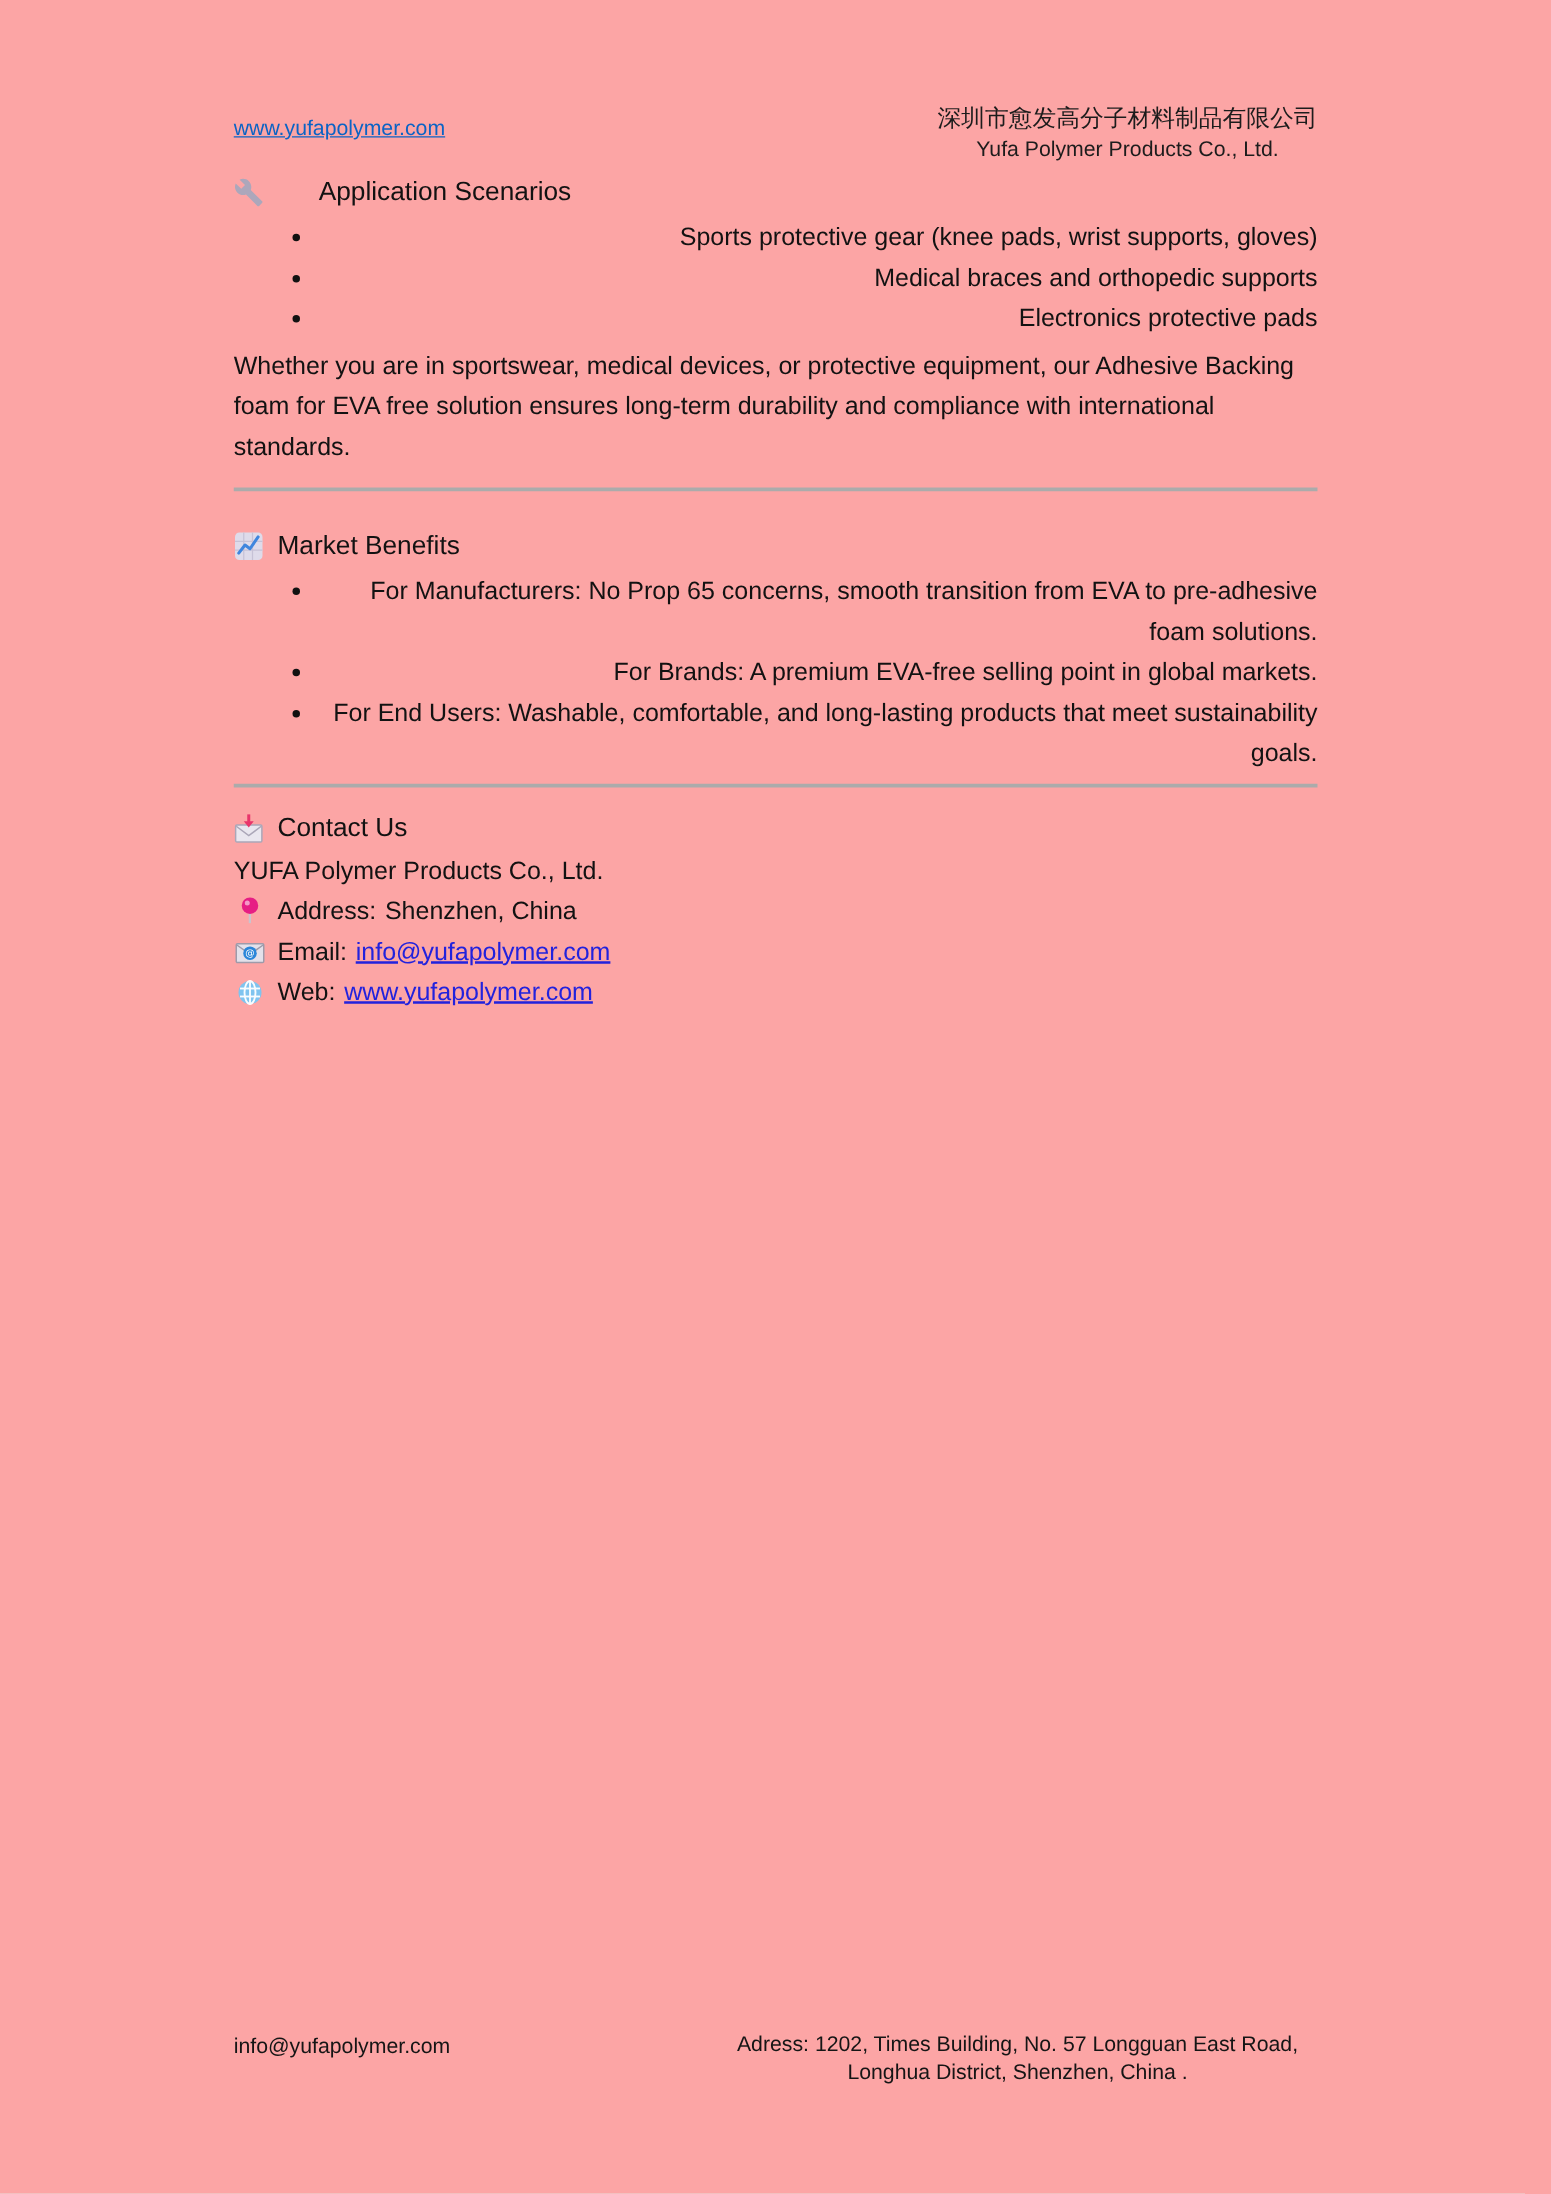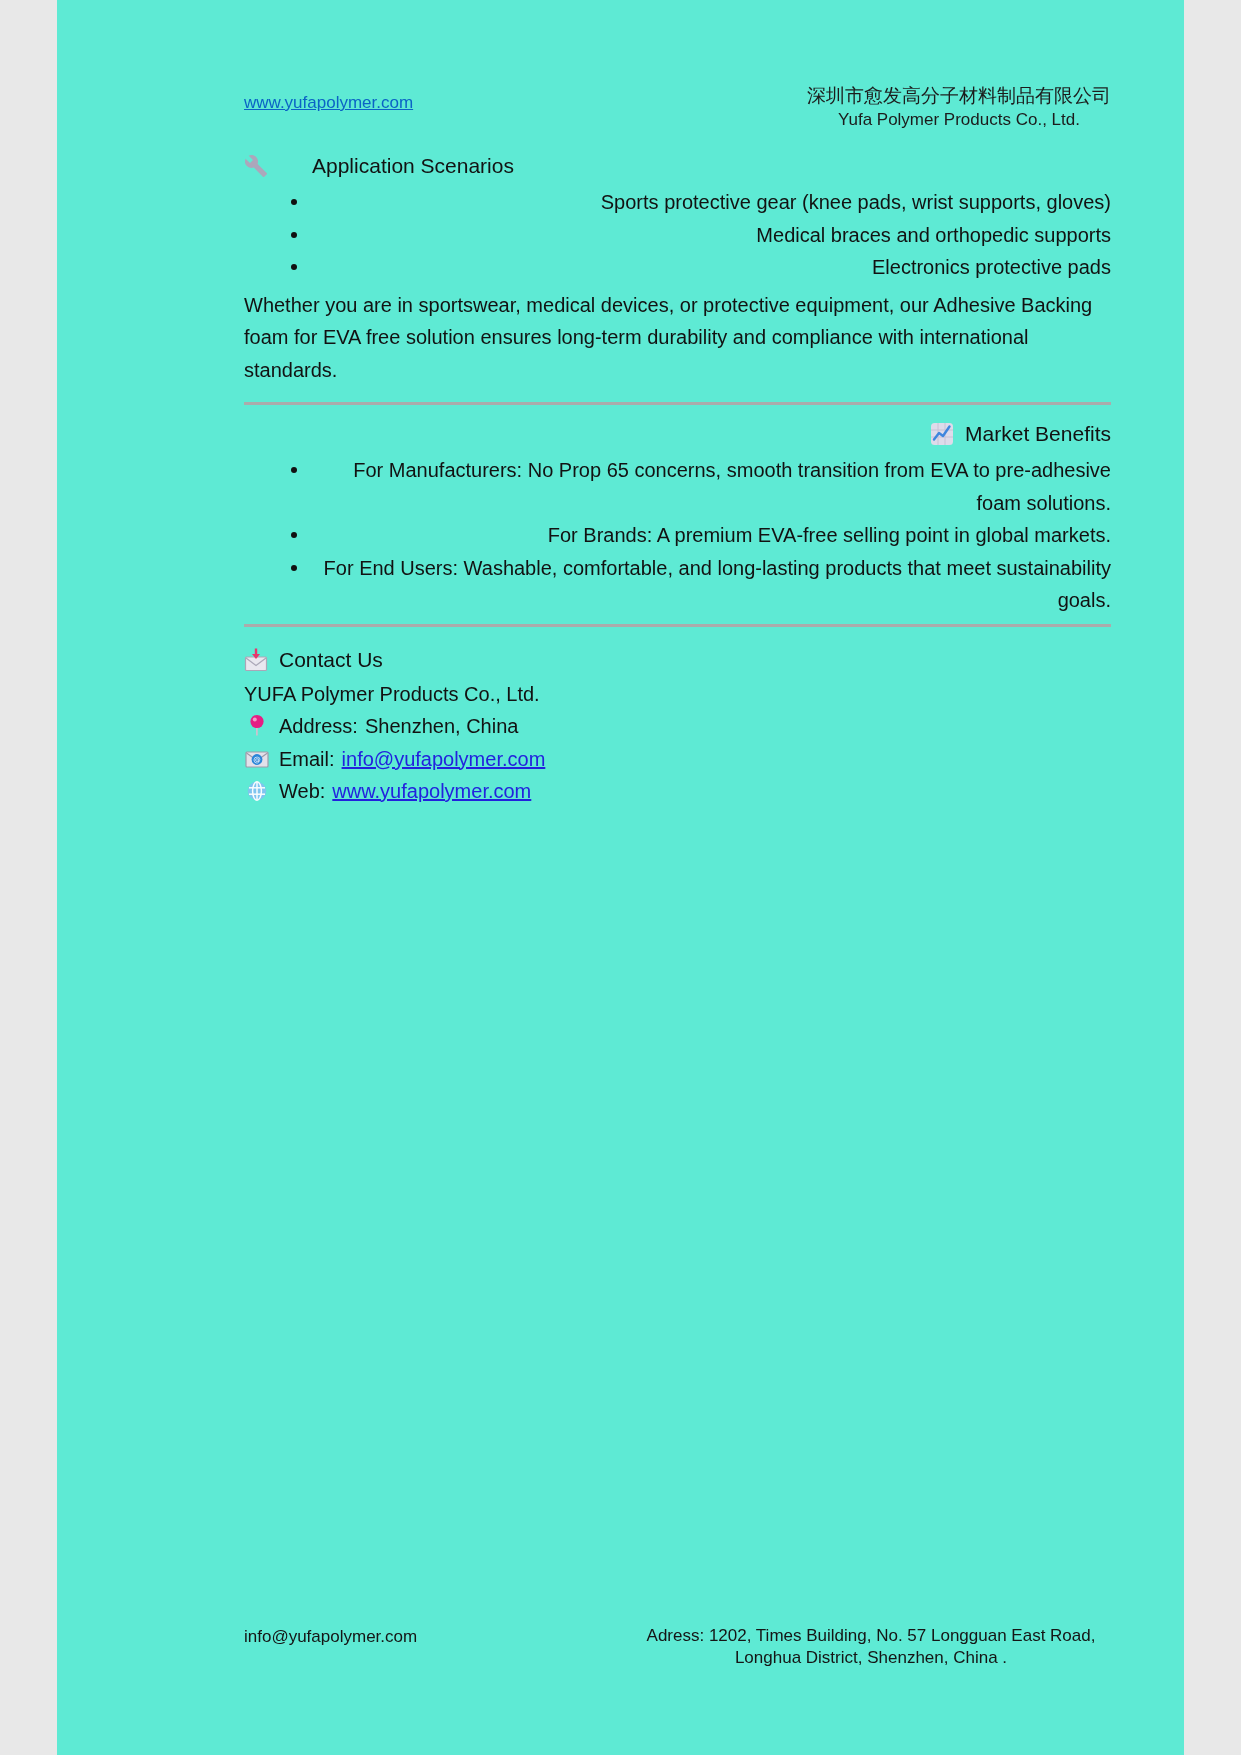--- a/index.html
+++ b/index.html
@@ -1,38 +1,38 @@
 <!DOCTYPE html>
 <html style="--header_link_blue: #0B63C5; --contact_link_blue: #2222DD; --divider_gray: #ABABAB; --wrench_gray: #ACA7BB; --chart_blue: #3F86DE; --arrow_red: #E8356B; --pin_pink: #E61E84; --globe_blue: #7FC4EF;"><head>
 <meta charset="utf-8">
 <style>
   html,body{margin:0;padding:0;background:#e8e8e8;}
   .page{
     position:relative;
-    width:1127px;height:1755px;
-    background:#5eead4;
+    width:1241px;height:1755px;
+    background:#fca5a5;
     font-family:"Liberation Sans",sans-serif;
     color:#121212;
     overflow:hidden;
     margin:0 auto;
   }
   .content{position:absolute;left:187px;top:0;width:867px;}
 
   
   .header{display:flex;justify-content:space-between;align-items:flex-start;margin-top:84px;}
   .header-link{font-size:17px;color:var(--header_link_blue,#0B63C5);text-decoration:underline;padding-top:9px;cursor:pointer;}
   .header-right{text-align:center;}
   .company-cn{font-size:19px;line-height:23px;font-family:"Liberation Serif","DejaVu Serif",serif;color:#1c1c1c;}
   .company-en{font-size:17px;line-height:21px;margin-top:2px;color:#1c1c1c;}
 
   
   .section-head{display:flex;align-items:center;gap:11px;font-size:21px;line-height:24px;}
   .section-head .ico{width:24px;height:24px;flex:0 0 24px;display:inline-flex;}
-  .head-app{margin-top:24px;gap:44px;}
-  .head-market{margin-top:17px;justify-content:flex-end;}
+  .head-app{margin-top:12px;gap:44px;}
+  .head-market{margin-top:32px;}
   .head-contact{margin-top:21px;}
 
   
   .bullets{list-style:none;margin:8px 0 0 0;padding:0;font-size:20px;line-height:32.5px;text-align:right;}
   .bullets li{position:relative;padding-left:77px;}
   .bullets li::before{
     content:"";position:absolute;left:47px;top:13px;
     width:6px;height:6px;border-radius:50%;background:#111;
   }
 

